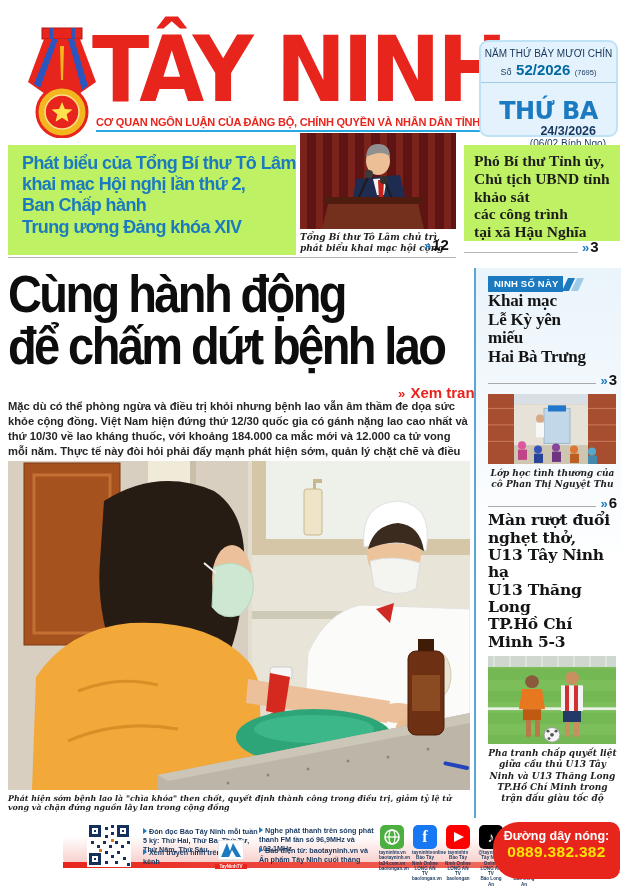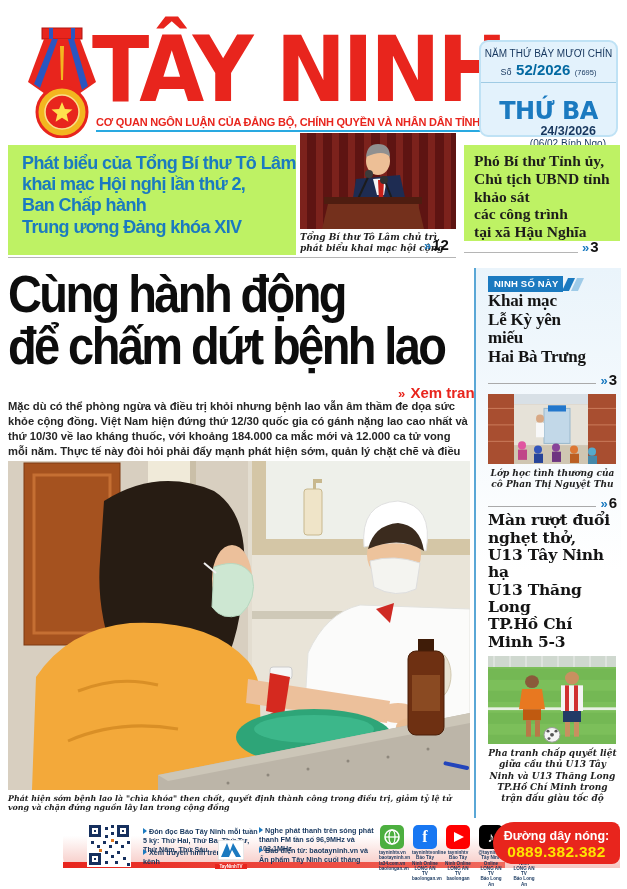--- a/index.html
+++ b/index.html
@@ -80,21 +80,21 @@
   #note2{left:80px;top:26px;width:90px;}
   #tvlogo{position:absolute;left:152px;top:18px;width:32px;text-align:center;}
   #tvlogo .strip{background:#e8251d;color:#fff;font-size:4.5px;font-weight:bold;line-height:5px;}
   #note3{left:196px;top:4px;width:116px;}
   #note4{left:196px;top:24px;width:116px;}
   #socials{position:absolute;left:316px;top:3px;display:flex;gap:7px;}
   .social{width:26px;text-align:center;}
   .sicon{width:24px;height:24px;border-radius:5px;margin:0 auto;display:flex;
     align-items:center;justify-content:center;color:#fff;font-weight:bold;}
   .scapt{font-size:4.6px;line-height:1.15;font-weight:bold;color:#17375e;margin-top:1px;}
-  #hotline{position:absolute;left:430px;top:0;width:127px;height:42px;background:#e8251d;
+  #hotline{position:absolute;left:430px;top:0;width:127px;height:57px;background:#e8251d;
     border-radius:26px 10px 10px 26px;text-align:center;padding-top:7px;box-sizing:border-box;}
   #hotline .lab{color:#fff;font-size:12.5px;font-weight:bold;}
   #hotline .num{color:#ffe400;font-size:15.5px;font-weight:bold;letter-spacing:0.3px;}
 </style>
 </head>
 <body>
 
 <div id="page">
 
   <svg class="abs" style="left:16px;top:26px;" width="92" height="112" viewBox="0 0 92 112">

